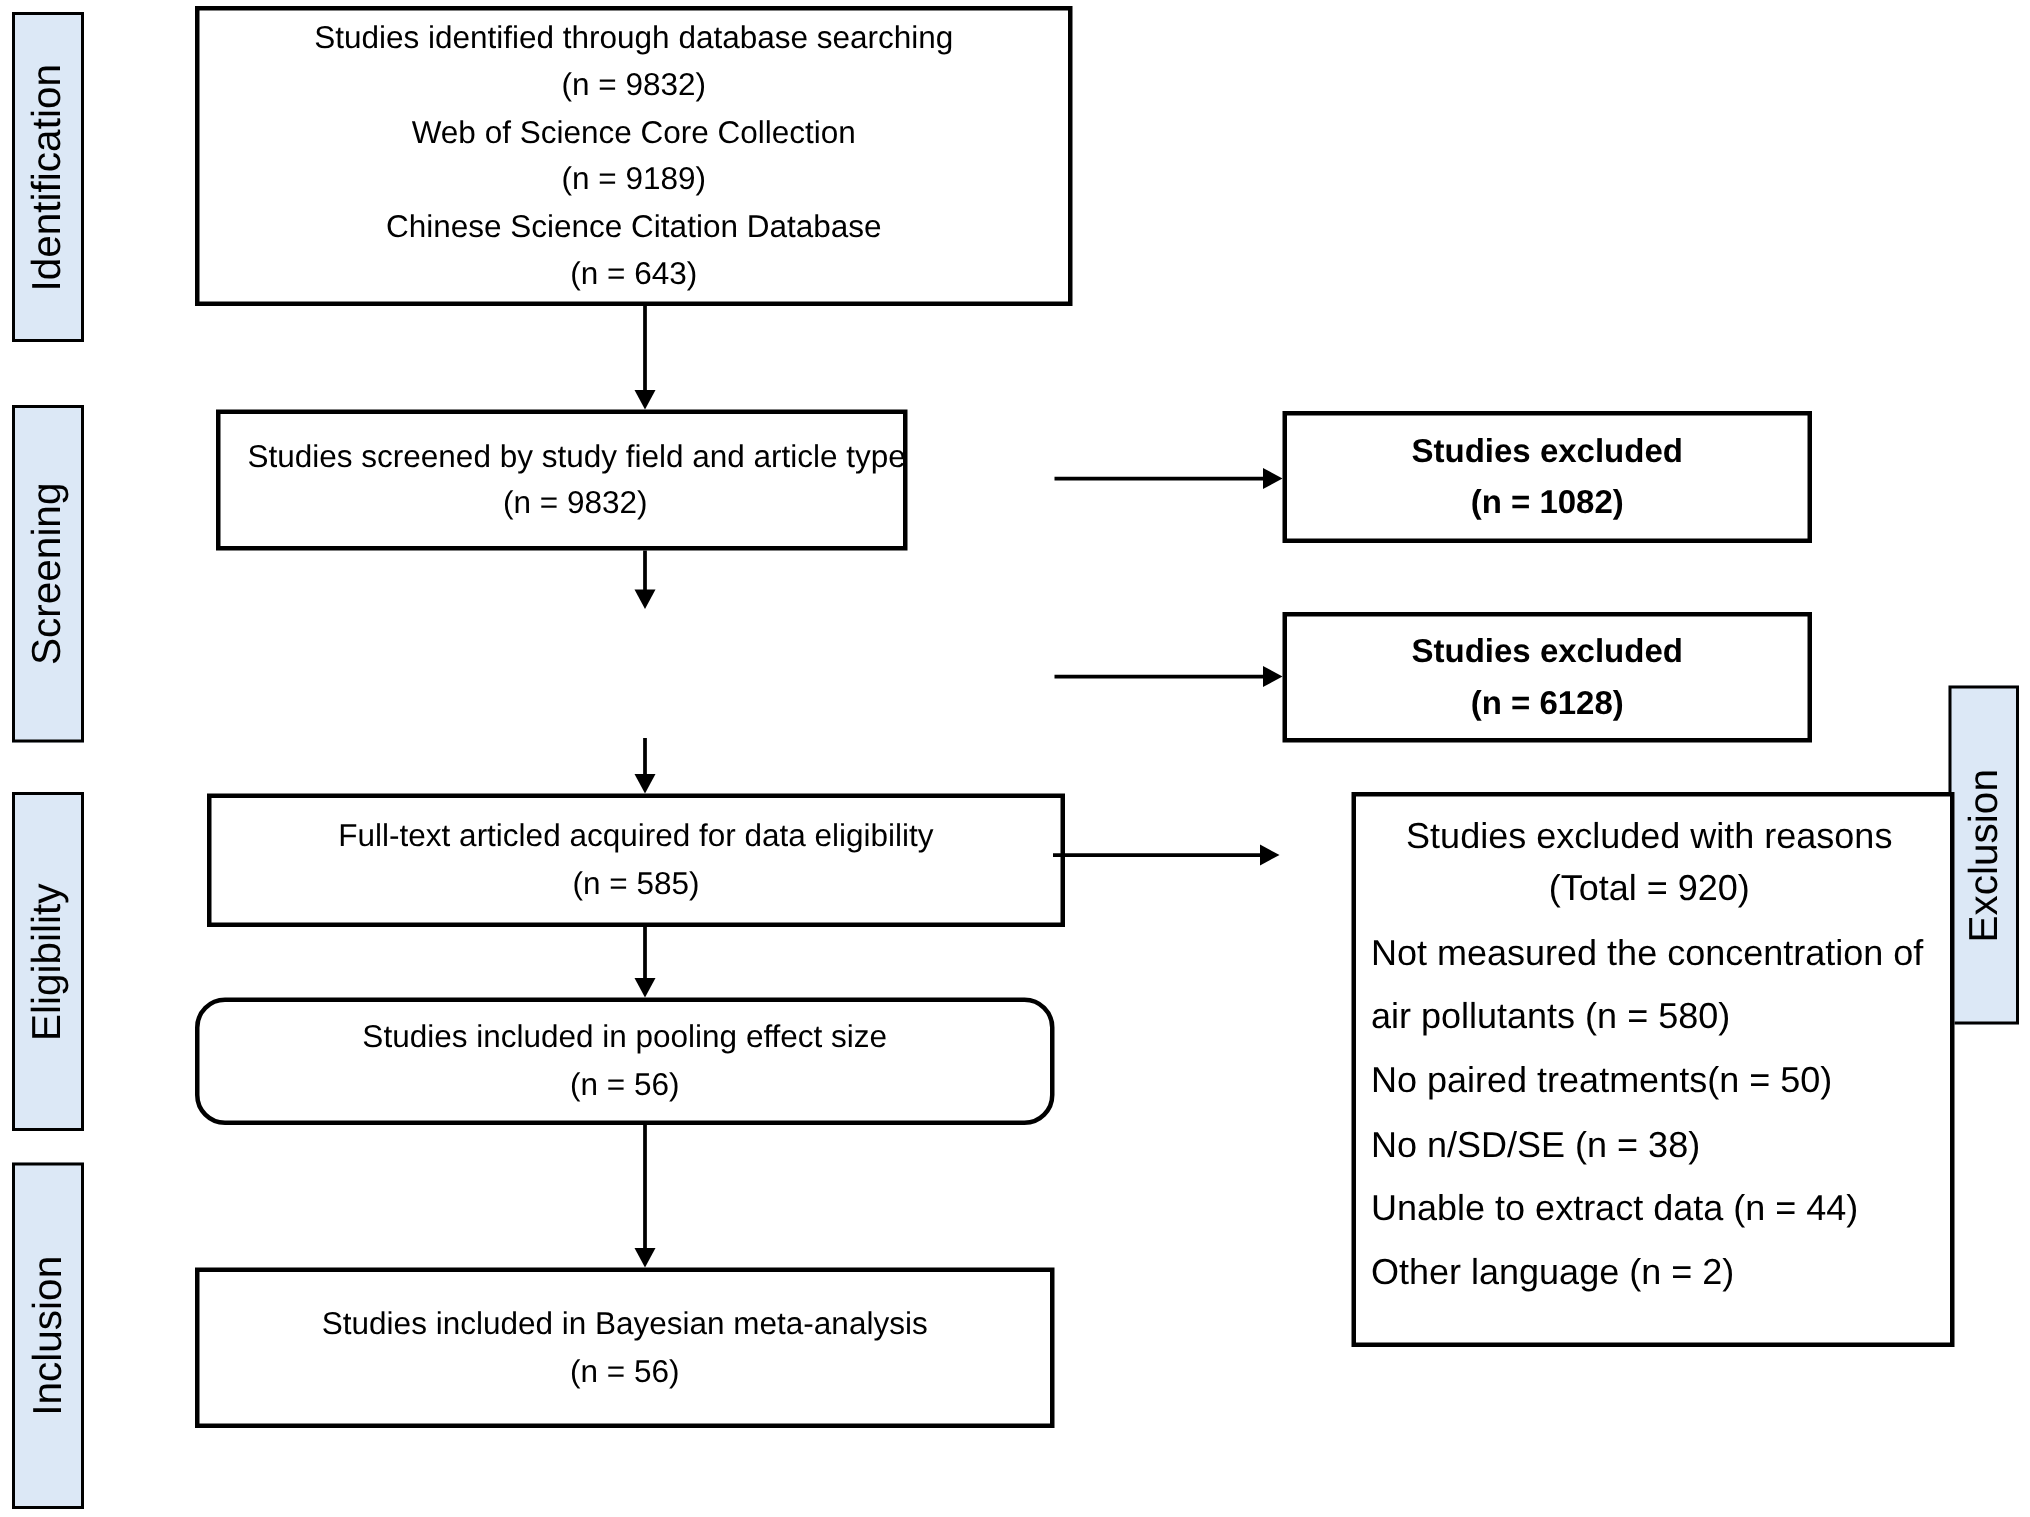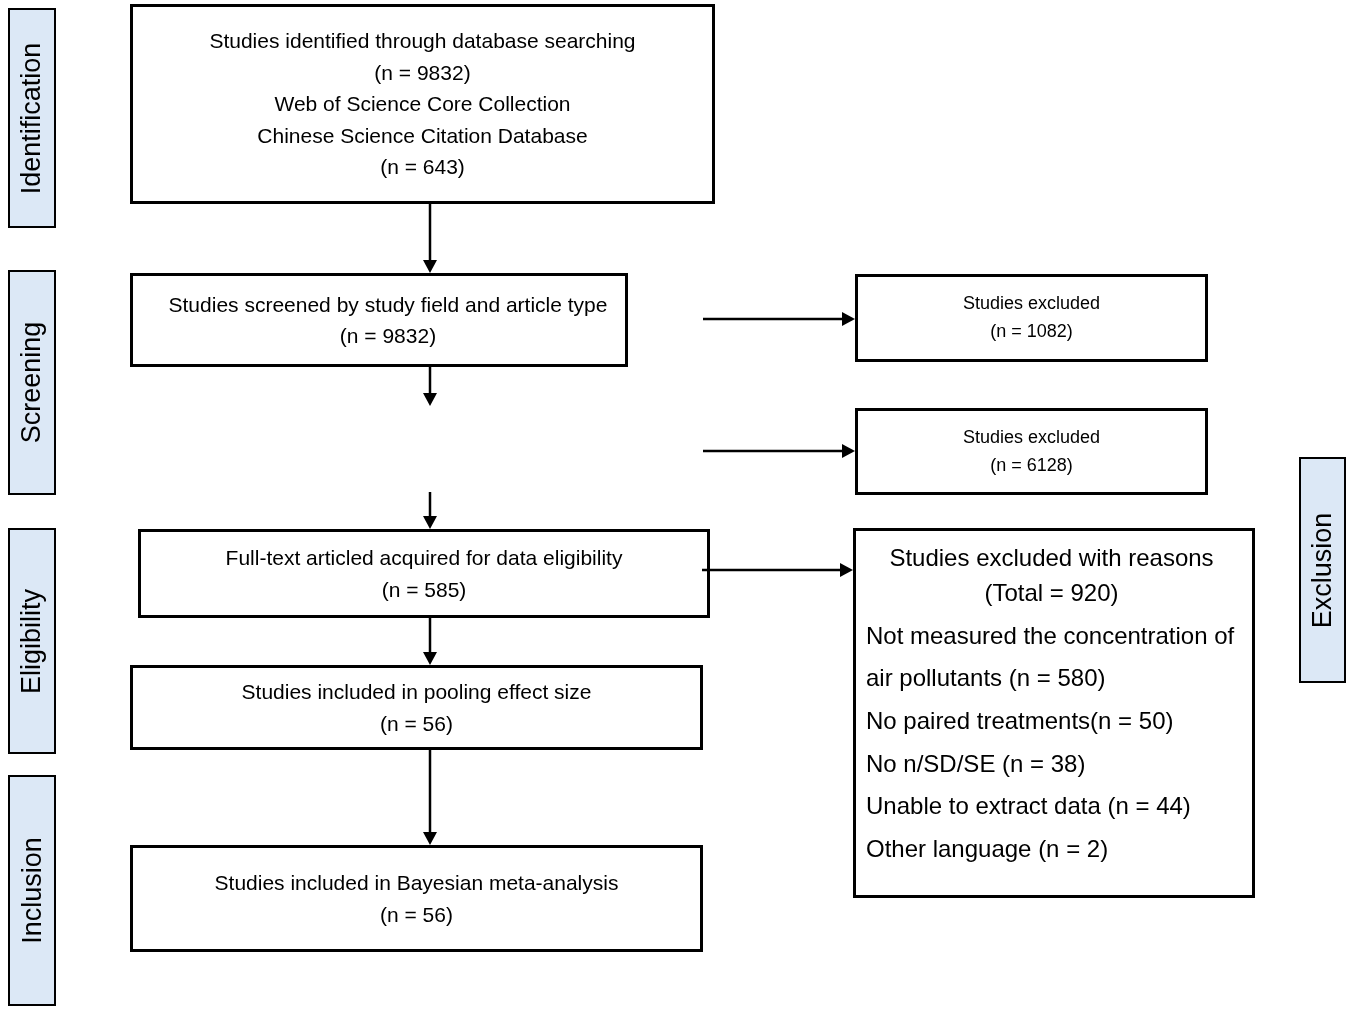--- a/index.html
+++ b/index.html
@@ -42,28 +42,30 @@
     border:3px solid var(--line);
     display:flex;
     flex-direction:column;
     justify-content:center;
     text-align:center;
     font-size:21px;
     line-height:1.5;
   }
   .fbox .ln{white-space:nowrap;}
   .ebox{
-    font-size:18px;
+    font-size:22px;
     line-height:1.55;
+    font-weight:bold;
   }
   .reasons{
     justify-content:flex-start;
     text-align:left;
     font-size:24px;
     padding:10px 15px 6px 10px;
+    margin-left:48px;
   }
   .reasons .heading{
     text-align:center;
     line-height:1.45;
   }
   .reasons .items{margin-top:4px;}
   .reasons .item{
     line-height:1.78;
   }
   
@@ -93,36 +95,37 @@
   </div>
 
   <div class="stage" style="left:1299px;top:457px;width:47px;height:226px;">
     <span class="vtext">Exclusion</span>
   </div>
 
   <div class="fbox" style="left:130px;top:4px;width:585px;height:200px;">
     <div class="ln">Studies identified through database searching</div>
     <div class="ln">(n = 9832)</div>
     <div class="ln">Web of Science Core Collection</div>
+    <div class="ln">(n = 9189)</div>
     <div class="ln">Chinese Science Citation Database</div>
     <div class="ln">(n = 643)</div>
   </div>
 
-  <div class="fbox" style="left:130px;top:273px;width:498px;height:94px;padding-left:18px;">
+  <div class="fbox" style="left:144px;top:273px;width:461px;height:94px;padding-left:18px;">
     <div class="ln">Studies screened by study field and article type</div>
     <div class="ln">(n = 9832)</div>
   </div>
 
 
   <div class="fbox" style="left:138px;top:529px;width:572px;height:89px;">
     <div class="ln">Full-text articled acquired for data eligibility</div>
     <div class="ln">(n = 585)</div>
   </div>
 
-  <div class="fbox" style="left:130px;top:665px;width:573px;height:85px;">
+  <div class="fbox" style="left:130px;top:665px;width:573px;height:85px;border-radius:20px;">
     <div class="ln">Studies included in pooling effect size</div>
     <div class="ln">(n = 56)</div>
   </div>
 
   <div class="fbox" style="left:130px;top:845px;width:573px;height:107px;">
     <div class="ln">Studies included in Bayesian meta-analysis</div>
     <div class="ln">(n = 56)</div>
   </div>
 
   <div class="fbox ebox" style="left:855px;top:274px;width:353px;height:88px;">

